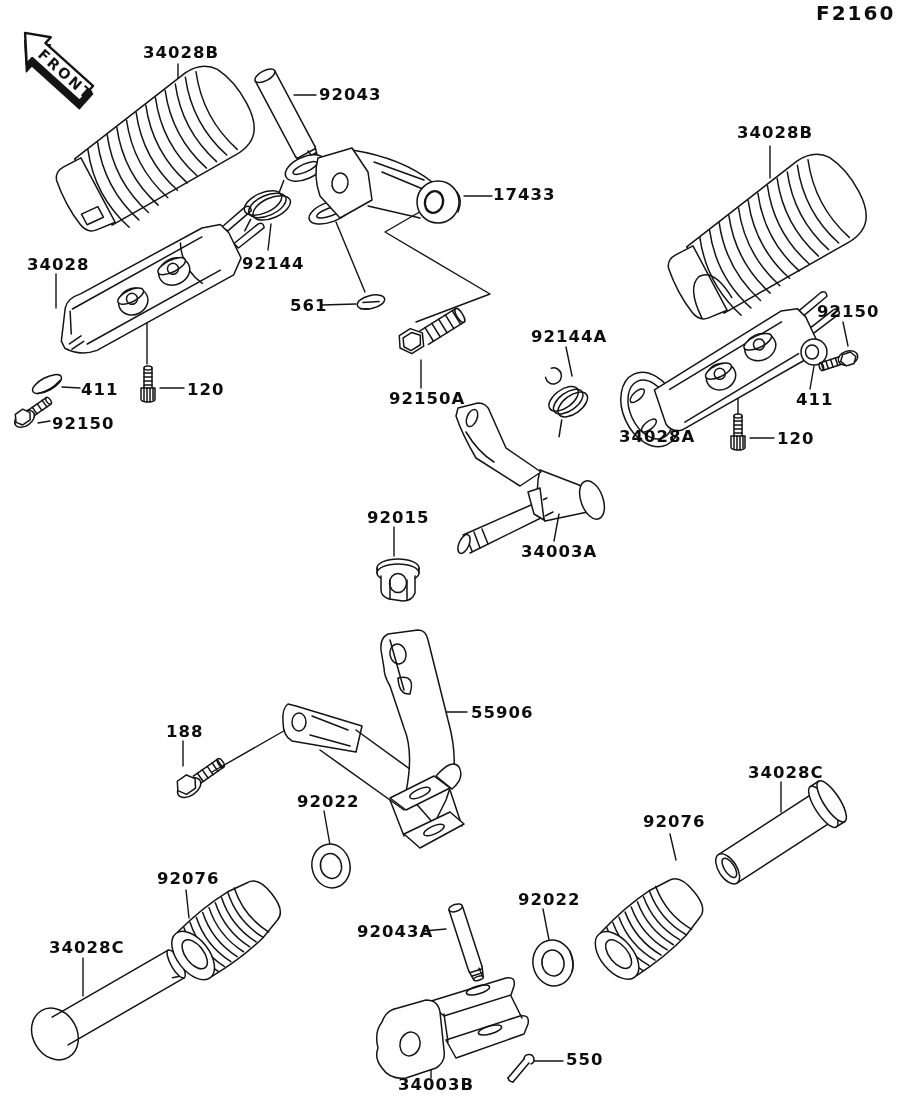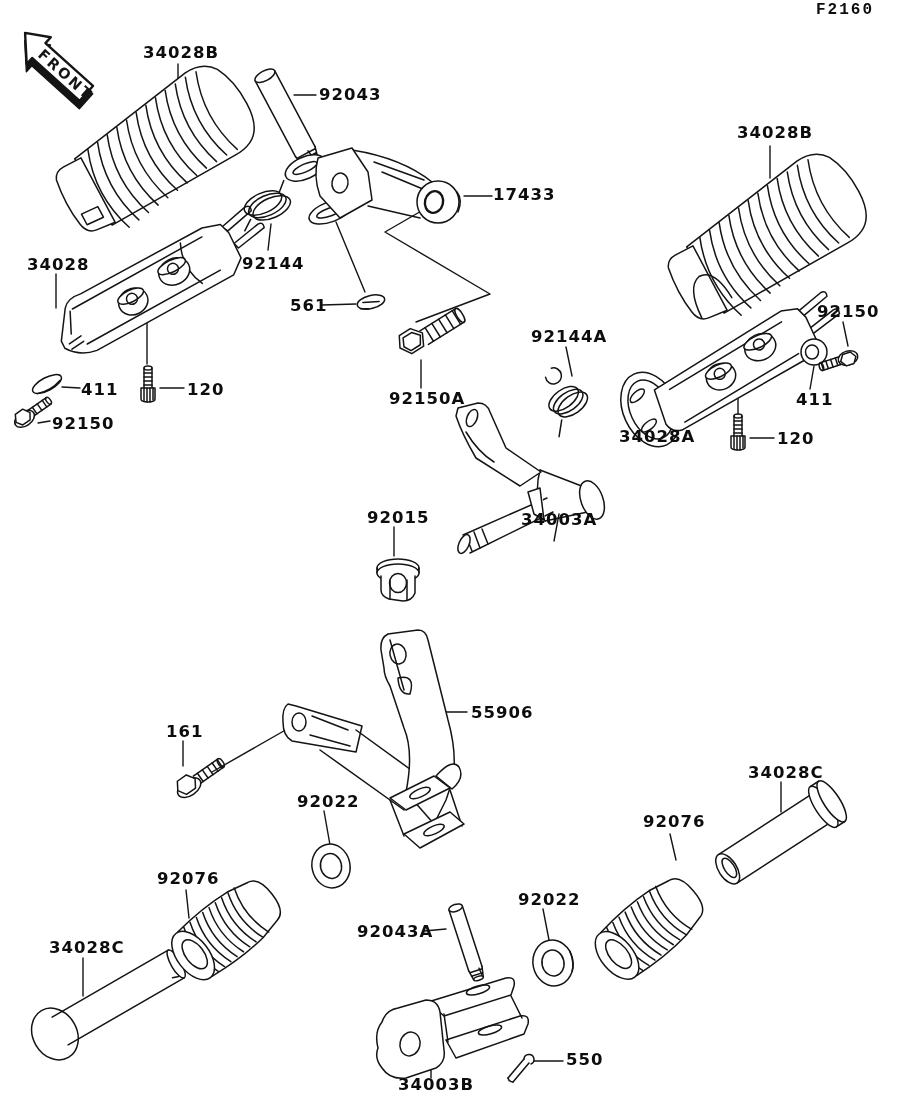--- a/index.html
+++ b/index.html
@@ -1,21 +1,21 @@
 <!DOCTYPE html>
 <html><head>
 <meta charset="utf-8">
 <style>
   html,body{margin:0;padding:0;background:#fff;}
   #stage{position:relative;width:914px;height:1103px;background:#fff;overflow:hidden;
          font-family:"DejaVu Sans",sans-serif;}
   svg{position:absolute;left:0;top:0;}
   .lbl{position:absolute;font:bold 16.5px/1.1 "DejaVu Sans",sans-serif;
        letter-spacing:1px;color:#0d0d0d;white-space:nowrap;}
-  .code{font-weight:600;font-size:16px;letter-spacing:2px;font-family:Liberation Mono, monospace;}
+  .code{font-weight:600;font-size:20px;letter-spacing:2px;}
 </style>
 </head>
 <body>
 
 <div id="stage">
 
 <svg width="914" height="1103" viewBox="0 0 914 1103" stroke="#141414" fill="none" stroke-width="1.5" stroke-linecap="round" stroke-linejoin="round">
 
   <defs>
     <path id="ribL" d="M0,0 q-16,44 0,88"></path>
@@ -366,23 +366,23 @@
 <div class="lbl" style="left:817px;top:303px">92150</div>
 <div class="lbl" style="left:531px;top:328px">92144A</div>
 <div class="lbl" style="left:389px;top:390px">92150A</div>
 <div class="lbl" style="left:81px;top:381px">411</div>
 <div class="lbl" style="left:187px;top:381px">120</div>
 <div class="lbl" style="left:52px;top:415px">92150</div>
 <div class="lbl" style="left:796px;top:391px">411</div>
 <div class="lbl" style="left:619px;top:428px">34028A</div>
 <div class="lbl" style="left:777px;top:430px">120</div>
 <div class="lbl" style="left:367px;top:509px">92015</div>
-<div class="lbl" style="left:521px;top:511px">34003A</div>
+<div class="lbl" style="left:521px;top:543px">34003A</div>
 <div class="lbl" style="left:471px;top:704px">55906</div>
-<div class="lbl" style="left:166px;top:723px">161</div>
+<div class="lbl" style="left:166px;top:723px">188</div>
 <div class="lbl" style="left:297px;top:793px">92022</div>
 <div class="lbl" style="left:748px;top:764px">34028C</div>
 <div class="lbl" style="left:643px;top:813px">92076</div>
 <div class="lbl" style="left:157px;top:870px">92076</div>
 <div class="lbl" style="left:518px;top:891px">92022</div>
 <div class="lbl" style="left:357px;top:923px">92043A</div>
 <div class="lbl" style="left:49px;top:939px">34028C</div>
 <div class="lbl" style="left:566px;top:1051px">550</div>
 <div class="lbl" style="left:398px;top:1076px">34003B</div>
 

